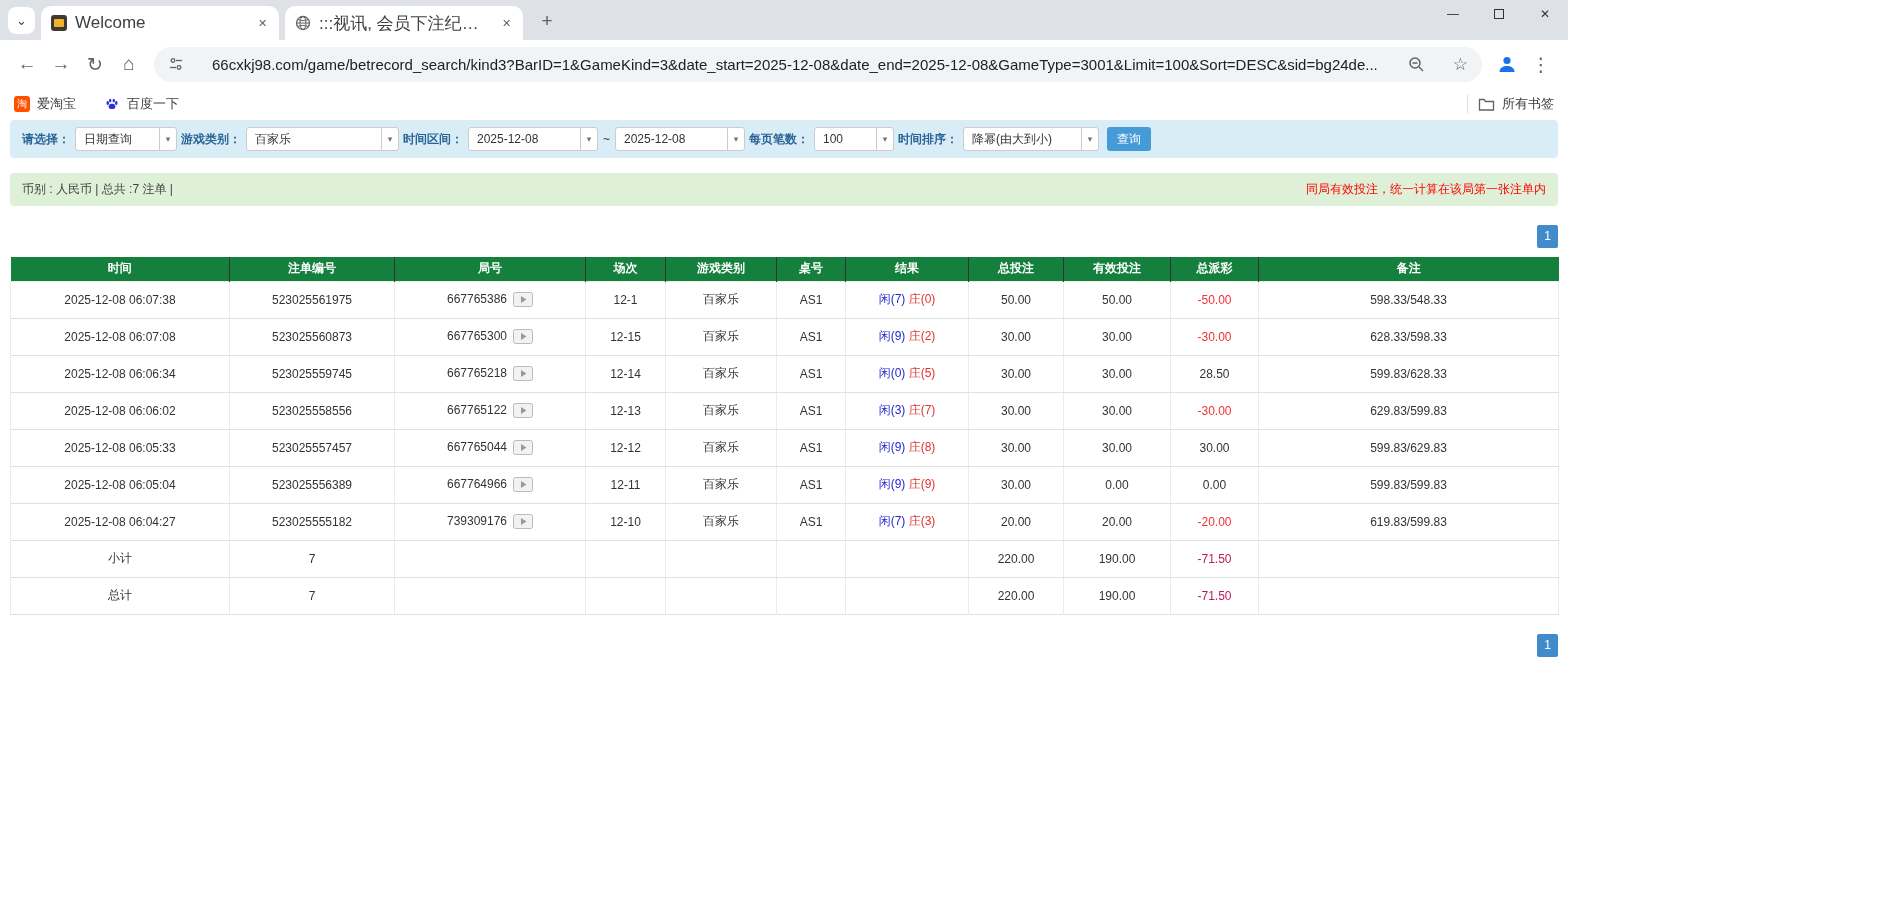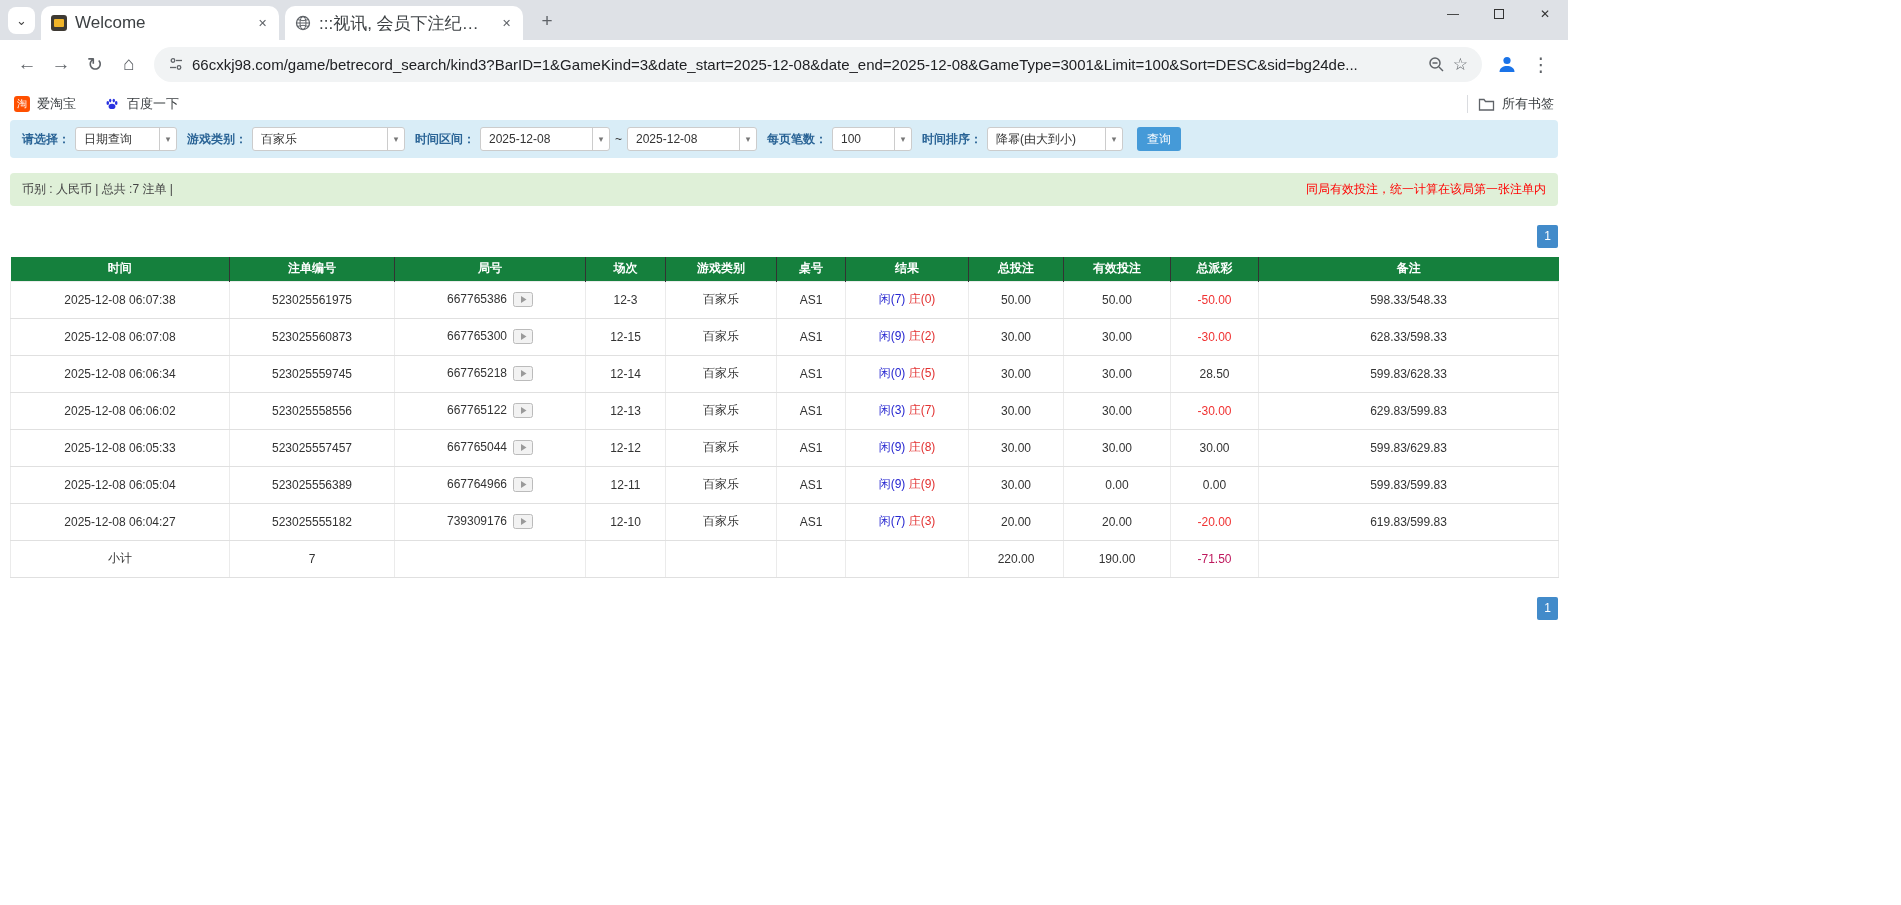--- a/index.html
+++ b/index.html
@@ -25,40 +25,40 @@
     font-size:19px; color:#5f6368; cursor:pointer; }
   .win-controls { position:absolute; right:14px; top:5px; display:flex; gap:28px; align-items:center; color:#333; }
   .win-btn { width:18px; height:18px; display:flex; align-items:center; justify-content:center; font-size:12px; cursor:pointer; }
   .max-glyph { display:inline-block; width:10px; height:10px; border:1px solid #333; }
 
   
   .navbar { height:48px; background:#fff; display:flex; align-items:center; padding:0 10px; }
   .nav-icon { width:34px; height:34px; display:flex; align-items:center; justify-content:center; color:#5f6368;
     font-size:19px; border-radius:50%; cursor:pointer; flex:none; }
   .omnibox { flex:1; height:35px; background:#f1f3f4; border-radius:18px; display:flex; align-items:center;
-    padding:0 14px; gap:8px; margin:0 8px; }
+    padding:0 14px; gap:28px; margin:0 8px; }
   .omni-url { flex:1; font-size:15px; color:#202124; white-space:nowrap; overflow:hidden; }
   .omni-icon { display:flex; align-items:center; color:#5f6368; flex:none; cursor:pointer; }
   .star { font-size:17px; }
 
   
   .bookmarks { height:32px; background:#fff; display:flex; align-items:center; padding:0 14px; gap:28px;
     font-size:13px; color:#3c4043; }
   .bm-item { display:flex; align-items:center; gap:7px; cursor:pointer; }
   .bm-taobao { width:16px; height:16px; border-radius:3px; background:#ff5000; color:#fff; font-size:10px;
     display:flex; align-items:center; justify-content:center; }
   .bm-right { margin-left:auto; display:flex; align-items:center; gap:10px; }
   .bm-sep { width:1px; height:18px; background:#dadce0; }
 
   
   .content { padding:0 10px; }
   .page-title { font-size:16px; line-height:19px; color:#333; margin:18px 0 13px 0; font-weight:400; }
 
   .filter-bar { background:#d9edf7; border-radius:4px; padding:7px 12px; display:flex; align-items:center;
-    gap:10px; font-size:12px; }
+    gap:4px; font-size:12px; }
   .fgroup { display:flex; align-items:center; gap:5px; }
   .filter-label { color:#2a6496; font-weight:bold; white-space:nowrap; }
   .select { background:#fff; border:1px solid #ccc; border-radius:3px; height:24px; display:flex;
     align-items:center; font-size:12px; color:#333; cursor:pointer; }
   .select .val { padding:0 8px; flex:1; white-space:nowrap; overflow:hidden; }
   .select .arr { width:17px; align-self:stretch; border-left:1px solid #ccc; display:flex; align-items:center;
     justify-content:center; color:#777; font-size:9px; }
   .w113{width:102px} .w153{width:153px} .w130{width:130px} .w80{width:80px} .w136{width:136px}
   .tilde { color:#333; }
   .btn-search { background:#459ad8; color:#fff; border:none; border-radius:3px; height:24px; padding:0 10px;
@@ -281,21 +281,21 @@
     <td>2025-12-08 06:07:38</td>
     <td>523025561975</td>
     <td>
       <span>667765386</span><span class="replay-icon">
                 <svg width="20" height="15" viewBox="0 0 20 15">
                   <rect x="0.5" y="0.5" width="19" height="14" rx="2" fill="#f2f2f2" stroke="#bbb"></rect>
                   <path d="M8 4 l5.5 3.5 L8 11 z" fill="#9a9a9a"></path>
                 </svg>
               </span>
     </td>
-    <td>12-3</td>
+    <td>12-1</td>
     <td>百家乐</td>
     <td>AS1</td>
     <td>
       <span class="res-player">闲(7)</span> <span class="res-banker">庄(0)</span>
     </td>
     <td class="amt-blue">50.00</td>
     <td>50.00</td>
     <td class="payout neg">-50.00</td>
     <td>598.33/548.33</td>
   </tr>
@@ -445,20 +445,33 @@
           <td></td>
             <td></td>
             <td></td>
           <td></td>
             <td></td>
           <td>220.00</td>
           <td>190.00</td>
           <td class="payout-neg">-71.50</td>
           <td></td>
         </tr>
+        <tr>
+          <td>总计</td>
+          <td>7</td>
+          <td></td>
+            <td></td>
+            <td></td>
+          <td></td>
+            <td></td>
+          <td>220.00</td>
+          <td>190.00</td>
+          <td class="payout-neg">-71.50</td>
+          <td></td>
+        </tr>
       </tbody>
     </table>
 
     <div class="pagination-row bottom">
       <span class="page-btn">1</span>
     </div>
 
   </div>
 </div>
 

